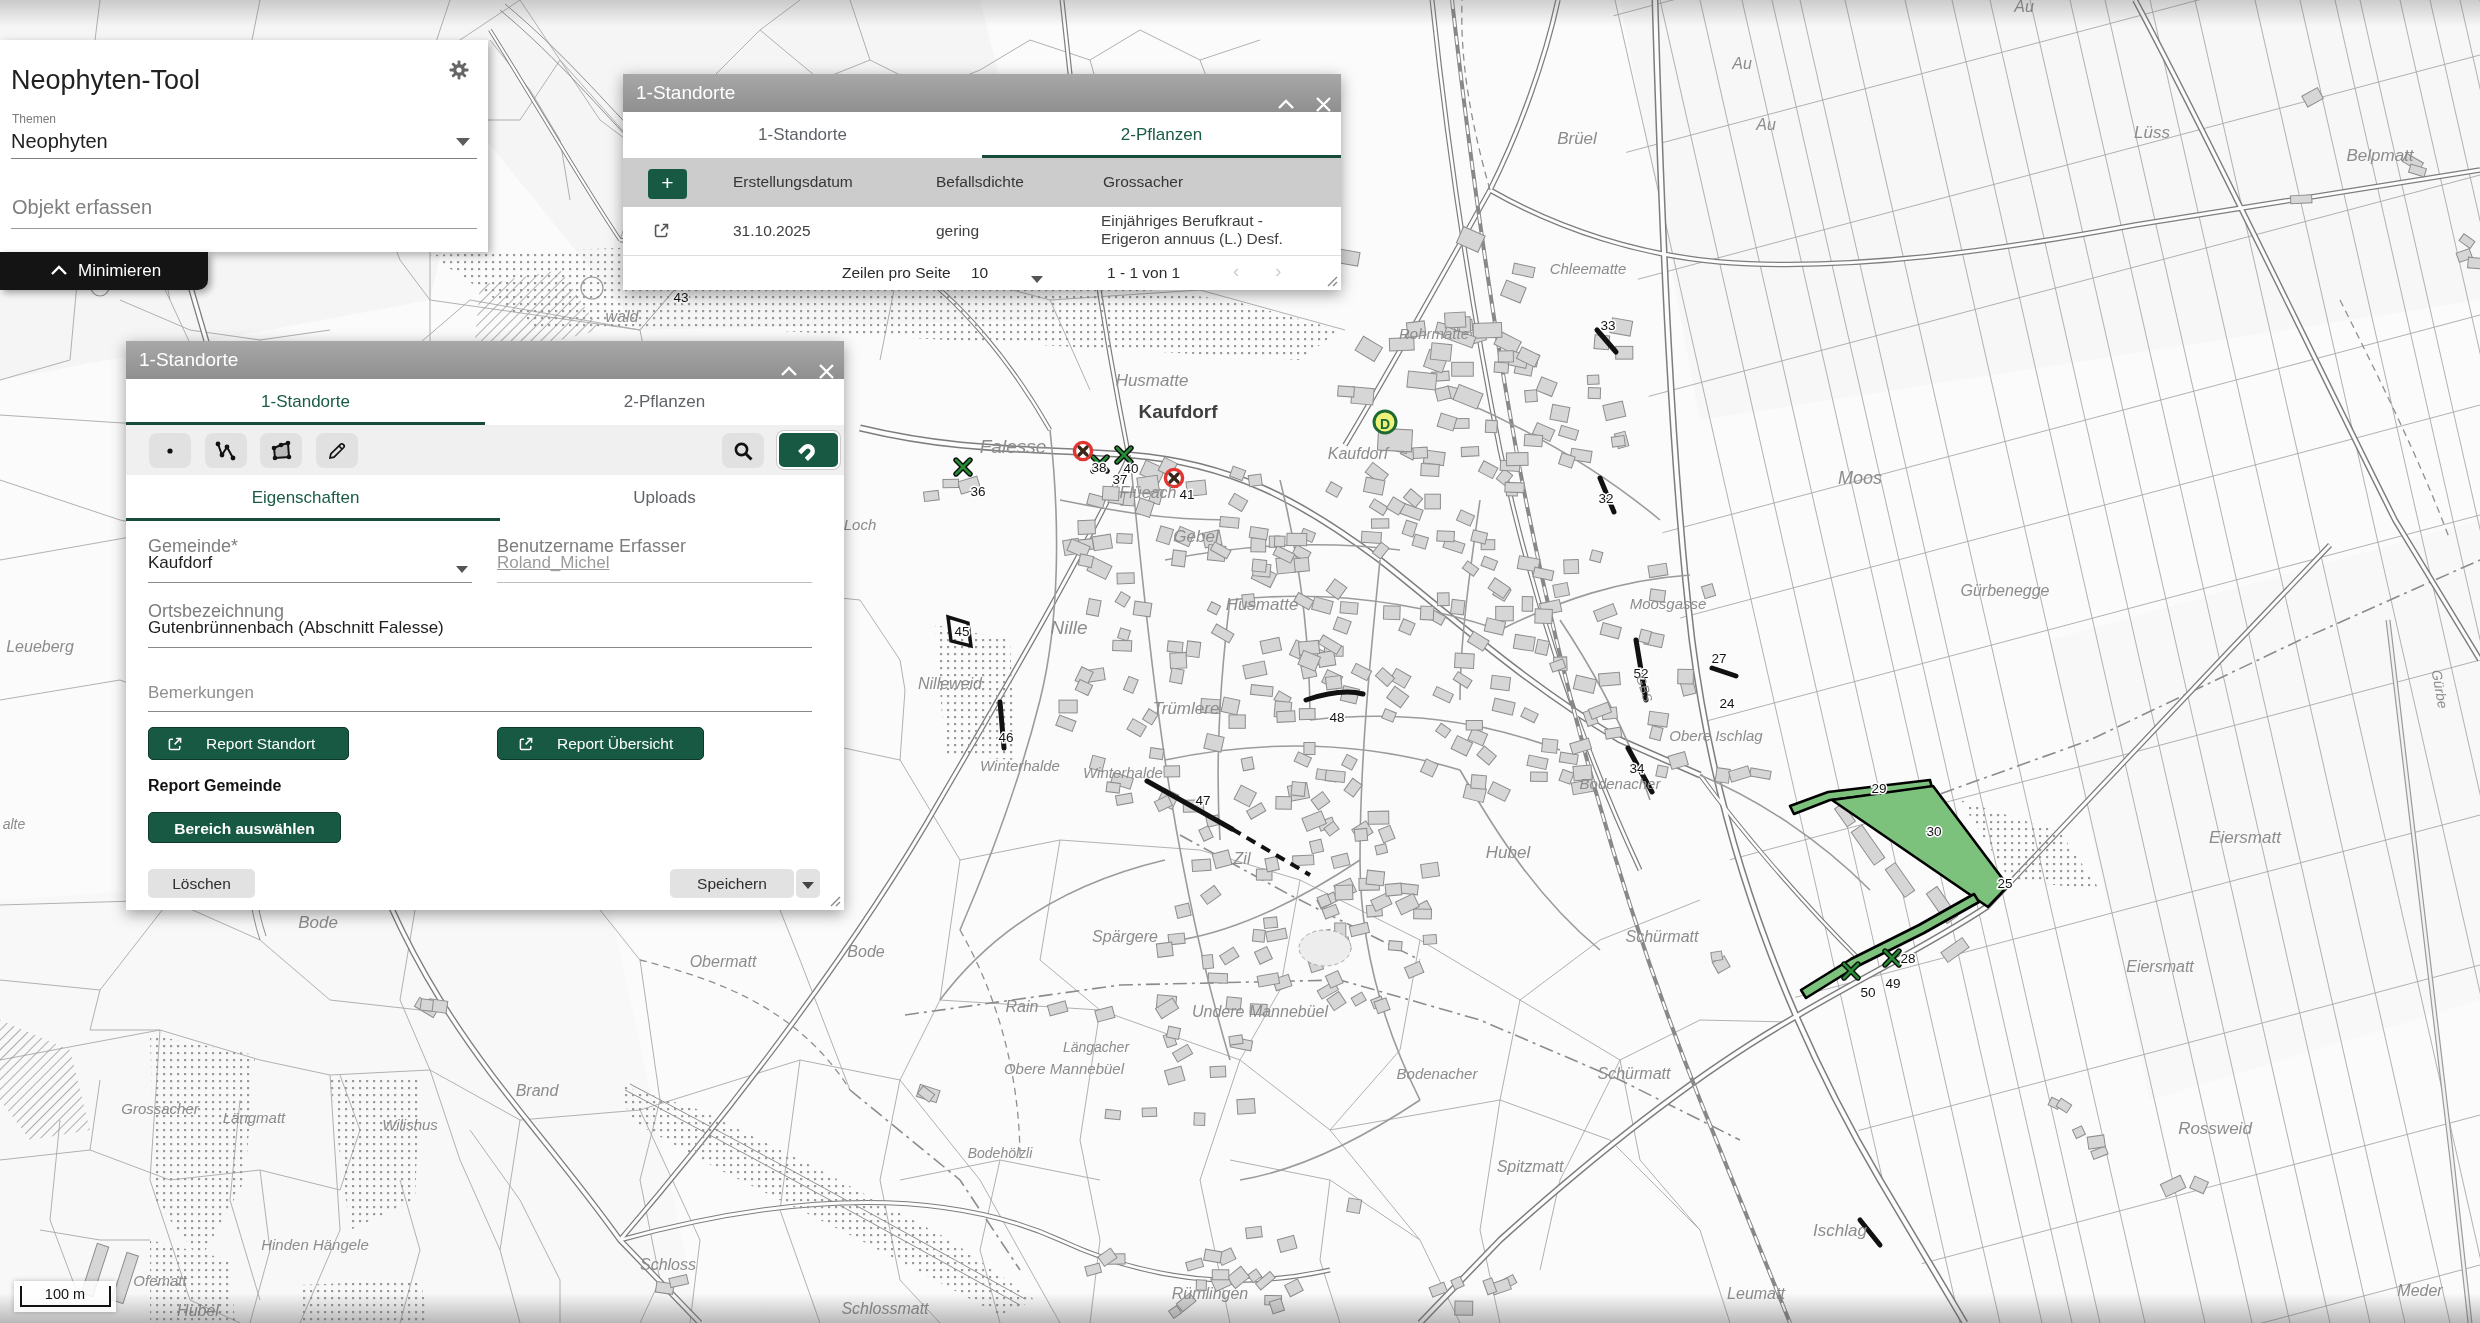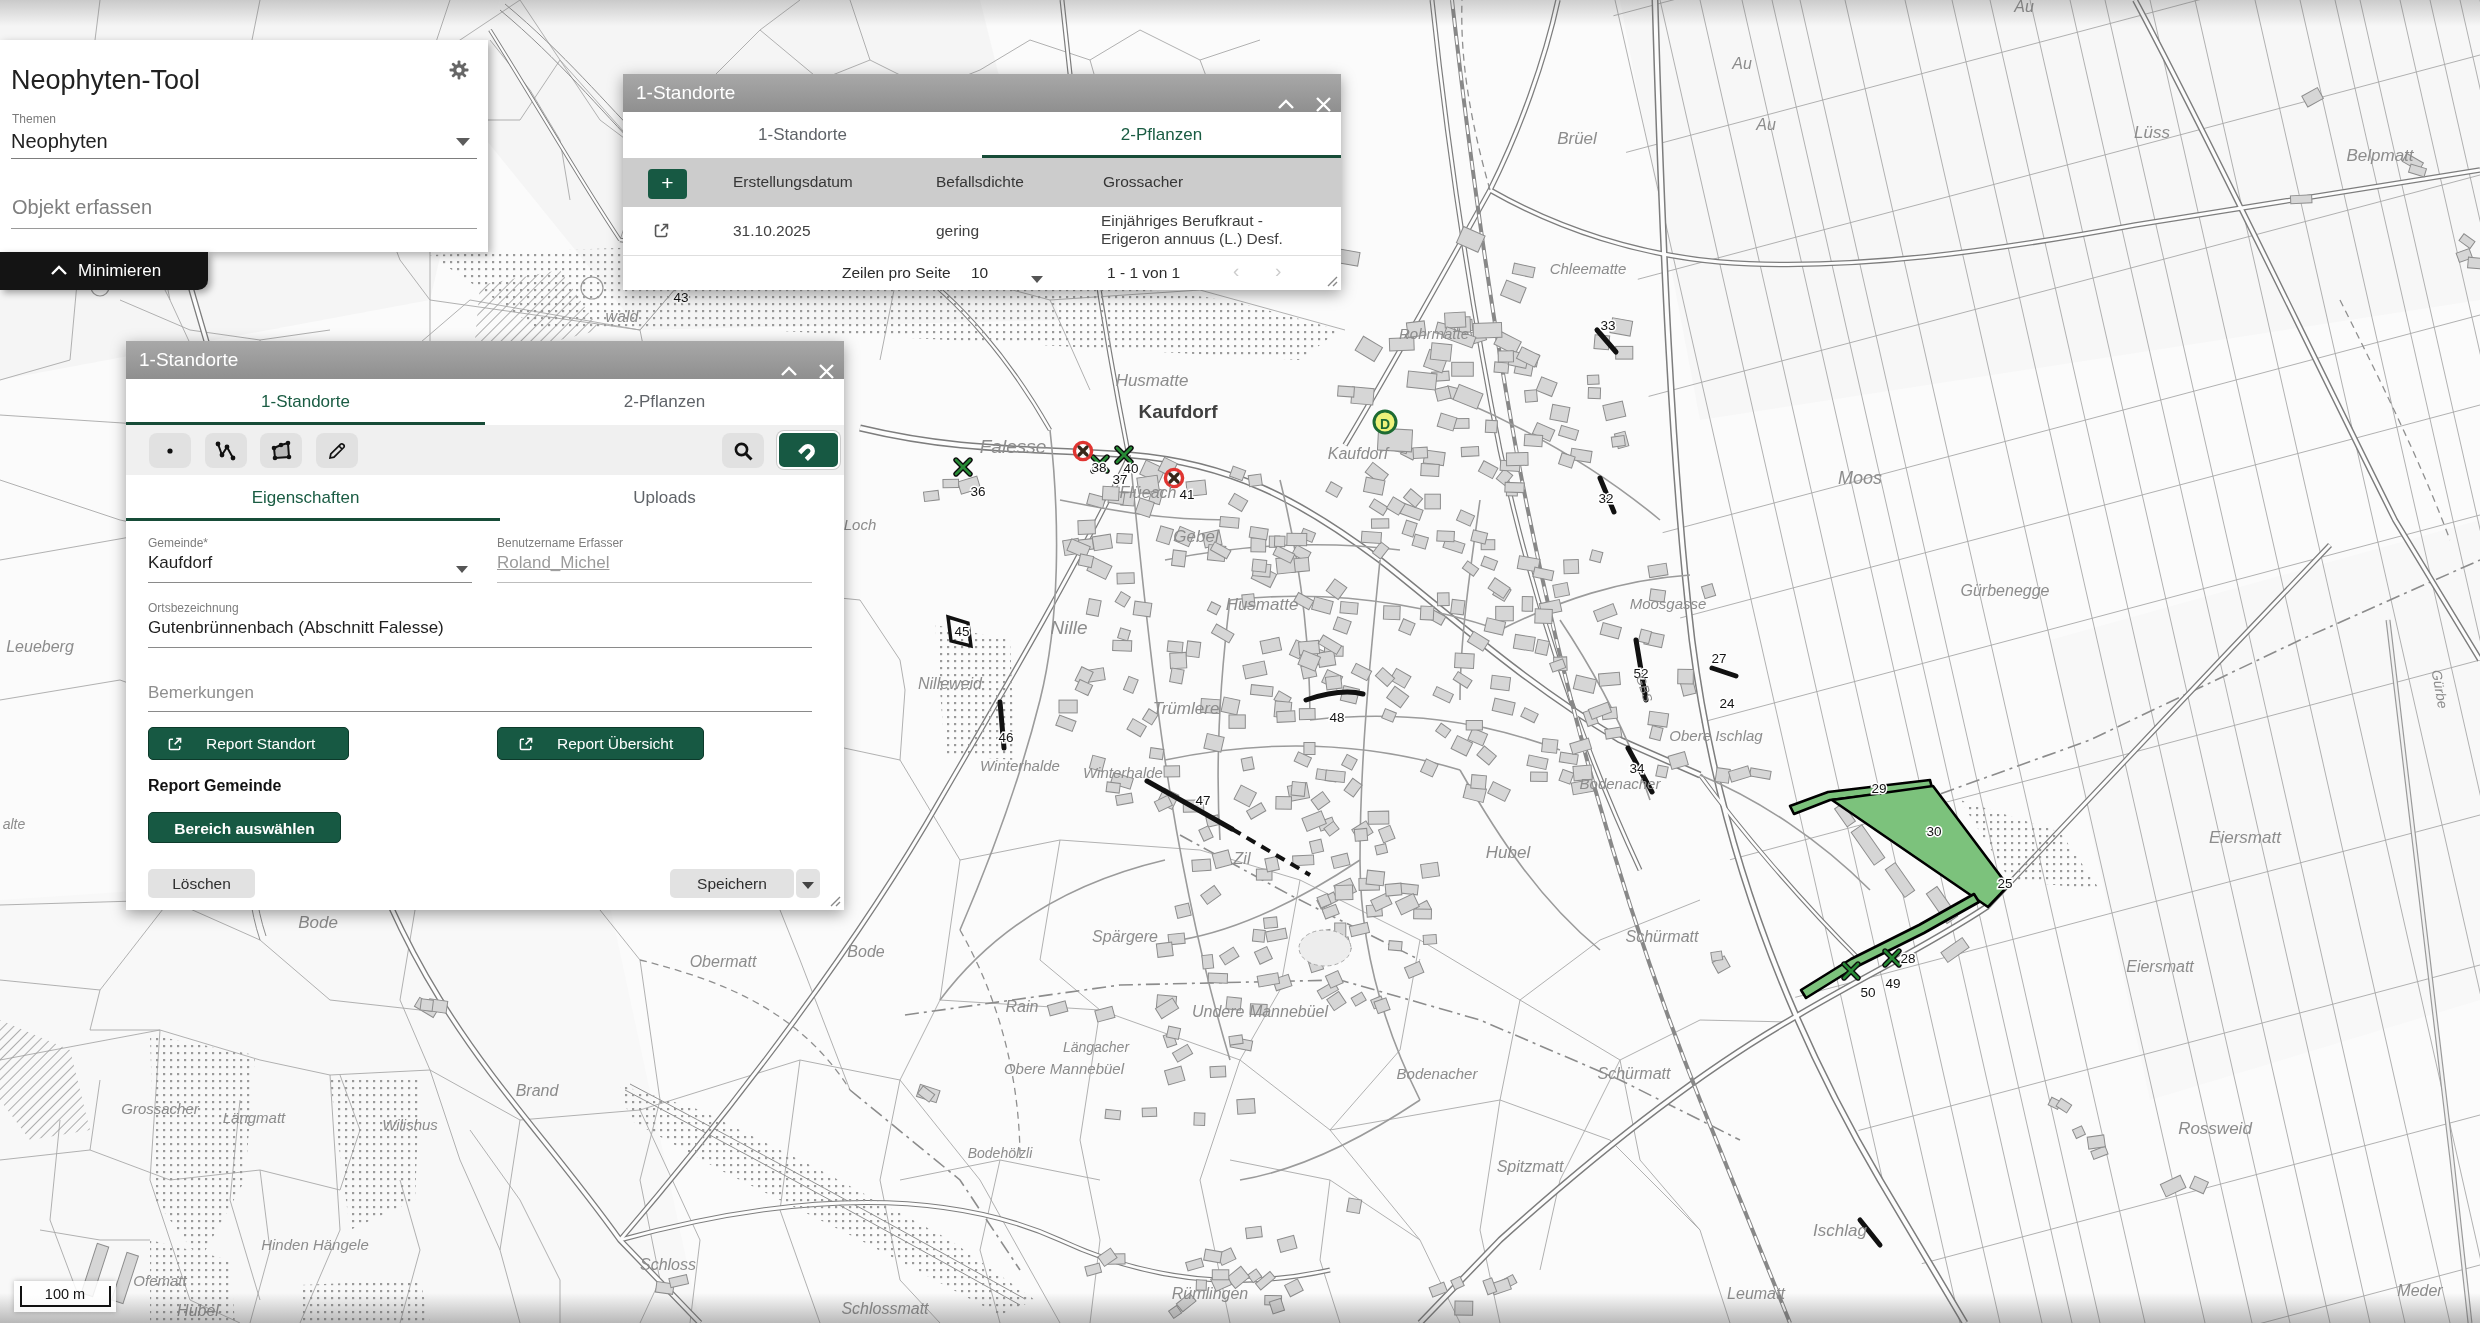--- a/index.html
+++ b/index.html
@@ -57,21 +57,21 @@
 
 #dlg2{left:126px;top:341px;width:718px;height:569px;}
 #d2tabs{top:38px;}
 #d2tools{position:absolute;left:0;top:84px;width:718px;height:50px;background:#f0f0f0;}
 .tbtn{position:absolute;top:8px;width:42px;height:35px;background:#e1e1e1;border-radius:8px;}
 .tbtn svg{position:absolute;left:50%;top:50%;transform:translate(-50%,-50%);}
 #d2snap{position:absolute;left:651px;top:6px;width:63px;height:38px;background:#175943;
   border-radius:7px;border:2px solid #fff;box-shadow:0 0 0 1px rgba(0,0,0,.15);}
 #d2snap svg{position:absolute;left:50%;top:50%;transform:translate(-50%,-50%);}
 #d2sub{top:134px;}
-.flab{position:absolute;font-size:12px;color:#7d7d7d;}
+.flab{position:absolute;font-size:18px;color:#7d7d7d;}
 .fval{position:absolute;font-size:17px;color:#1f1f1f;}
 .fdis{position:absolute;font-size:17px;color:#9b9b9b;}
 .uline{position:absolute;height:1px;background:#8a8a8a;}
 .ulight{position:absolute;height:1px;background:#bdbdbd;}
 .gbtn{position:absolute;background:#175943;border:1px solid #0d3a2b;border-radius:5px;
   color:#fff;font-size:15.5px;}
 .gbtn .t{position:absolute;width:100%;text-align:center;top:7px;font-weight:bold;}
 .wbtn{position:absolute;background:#e2e2e2;border-radius:5px;color:#2e2e2e;font-size:15.5px;text-align:center;}
 .rsz{position:absolute;right:3px;bottom:3px;width:11px;height:11px;}
 

